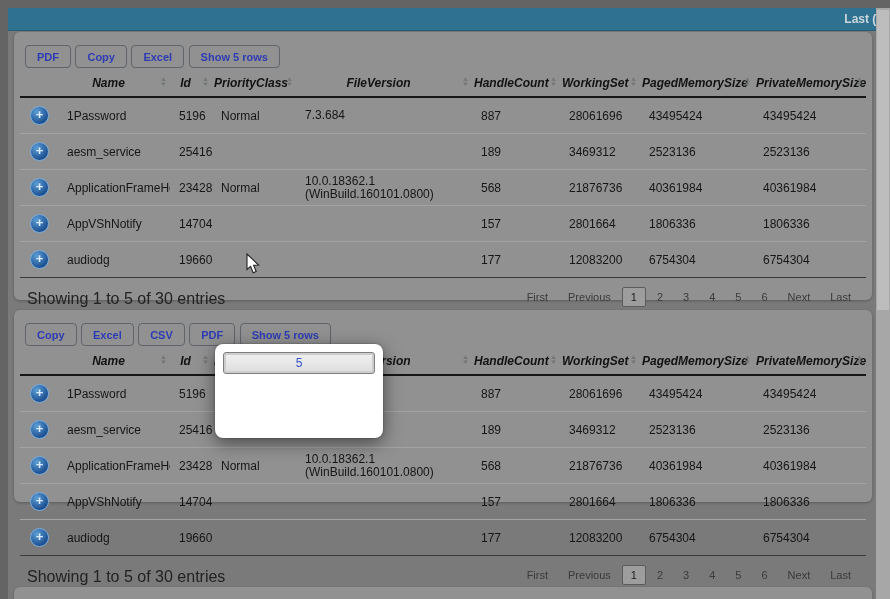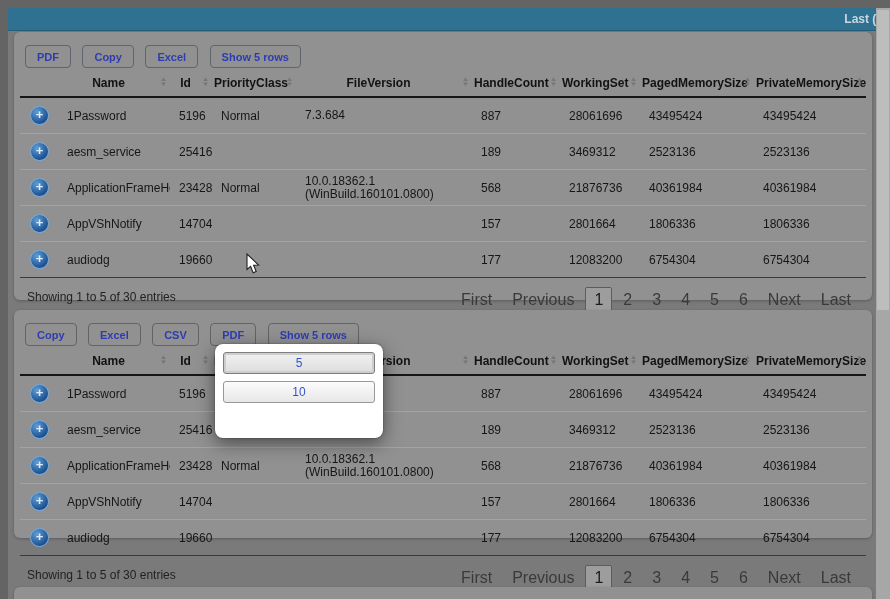--- a/index.html
+++ b/index.html
@@ -13,56 +13,56 @@
   .chrome-left { position:absolute; left:0; top:0; width:8px;  height:599px; background:#646464; }
 
   
   .navbar { position:absolute; left:8px; top:8px; right:0; height:22px; background:#2e7191; border-bottom:1px solid #265d77; }
   .navbar-title { position:absolute; right:5px; top:4px; color:#ccd7dd; font-size:12px; font-weight:bold; white-space:nowrap; }
   .navbar-title .u { text-decoration:underline; }
 
   
   .card { position:absolute; left:14px; width:858px; background:#919191; border-radius:6px; box-shadow:0 1px 3px rgba(0,0,0,0.25); }
   #card1 { top:32px;  height:268px; }
-  #card2 { top:310px; height:228px; }
+  #card2 { top:310px; height:192px; }
   #card3 { top:587px; height:30px; }
 
   
   .btnbar { padding:13px 0 4px 11px; }
   .btn {
     display:inline-block; box-sizing:border-box; border:1px solid #5f656b; border-radius:4px;
     background:transparent; color:#2e3cb4; font-size:11px; font-weight:bold;
-    padding:5px 11px 4px; margin-right:7px; text-align:left; cursor:pointer;
+    padding:5px 11px 4px; text-align:left; cursor:pointer;
     font-family:"Liberation Sans", sans-serif;
   }
 
   
   .proc-table { width:846px; margin:0 auto; border-collapse:collapse; table-layout:fixed; font-size:12px; color:#161616; }
   .proc-table th {
     text-align:center; font-weight:bold; font-size:12px; color:#121212;
-    border-bottom:2px solid #161616; padding:3px 13px 6px 2px; position:relative; height:15px; cursor:pointer;
+    border-bottom:2px solid #161616; padding:3px 13px 6px 2px; position:relative; height:15px; cursor:pointer;font-style:italic;
   }
   .th-expand { width:38px; }
   .sort { position:absolute; right:2px; top:5px; width:9px; }
   .s-up,.s-dn { display:block; font-size:6px; line-height:5px; color:#73777a; text-align:center; transform:scaleX(1.35); }
   .proc-table td { border-bottom:1px solid #a4a4a4; padding:0 0 0 9px; height:35px; vertical-align:middle; overflow:hidden; }
   .proc-table tbody tr:last-child td { border-bottom:1px solid #3a3a3a; }
   .td-expand { padding-left:10px !important; }
   .td-fileVersion { line-height:13px; }
   .expand-btn {
     width:17px; height:17px; border-radius:50%;
     background:radial-gradient(circle at 35% 30%, #5d9fd6, #1c4f90 72%);
     border:1px solid #79aede; color:#d9eafb; font-size:13px; line-height:15px;
     text-align:center; cursor:pointer; font-weight:bold;
   }
 
   
   .tfooter { display:flex; justify-content:space-between; align-items:flex-start; padding:9px 12px 0 13px; }
-  .showing { font-size:12px; color:#222; padding-top:3px; }
-  .pagination { display:flex; align-items:center; font-size:16px; color:#3a3a3a; }
+  .showing { font-size:16px; color:#222; padding-top:3px; }
+  .pagination { display:flex; align-items:center; font-size:11px; color:#3a3a3a; }
   .pg-item { padding:3px 9px; margin-left:2px; cursor:pointer; white-space:nowrap; }
   .pg-item.active { border:1px solid #5c5c5c; background:#9d9d9d; border-radius:2px; color:#1c1c1c; padding:3px 8px; }
 
   
   .scrollbar { position:absolute; right:0; top:8px; width:14px; height:591px; background:#a7a7a7; }
   .scroll-thumb { position:absolute; left:1px; top:2px; width:12px; height:300px; background:#bdbdbd; }
 
   
   .popup {
     position:absolute; left:215px; top:344px; width:168px; height:94px; box-sizing:border-box;
@@ -386,20 +386,19 @@
       
     </div>
   </div>
 
   <div class="scrollbar">
     <div class="scroll-thumb"></div>
   </div>
 
   <div class="popup">
     <span class="popup-btn selected">5</span>
-    <span class="popup-btn">10</span>
   </div>
 
   <svg class="cursor" width="16" height="22" viewBox="0 0 16 22">
     <path d="M1,1 L1,16.5 L4.6,13.4 L7.2,19.8 L10.2,18.5 L7.6,12.3 L12.6,12.1 Z" fill="#ffffff" stroke="#222222" stroke-width="1.1"></path>
   </svg>
 
 </div>
 
 </body></html>

